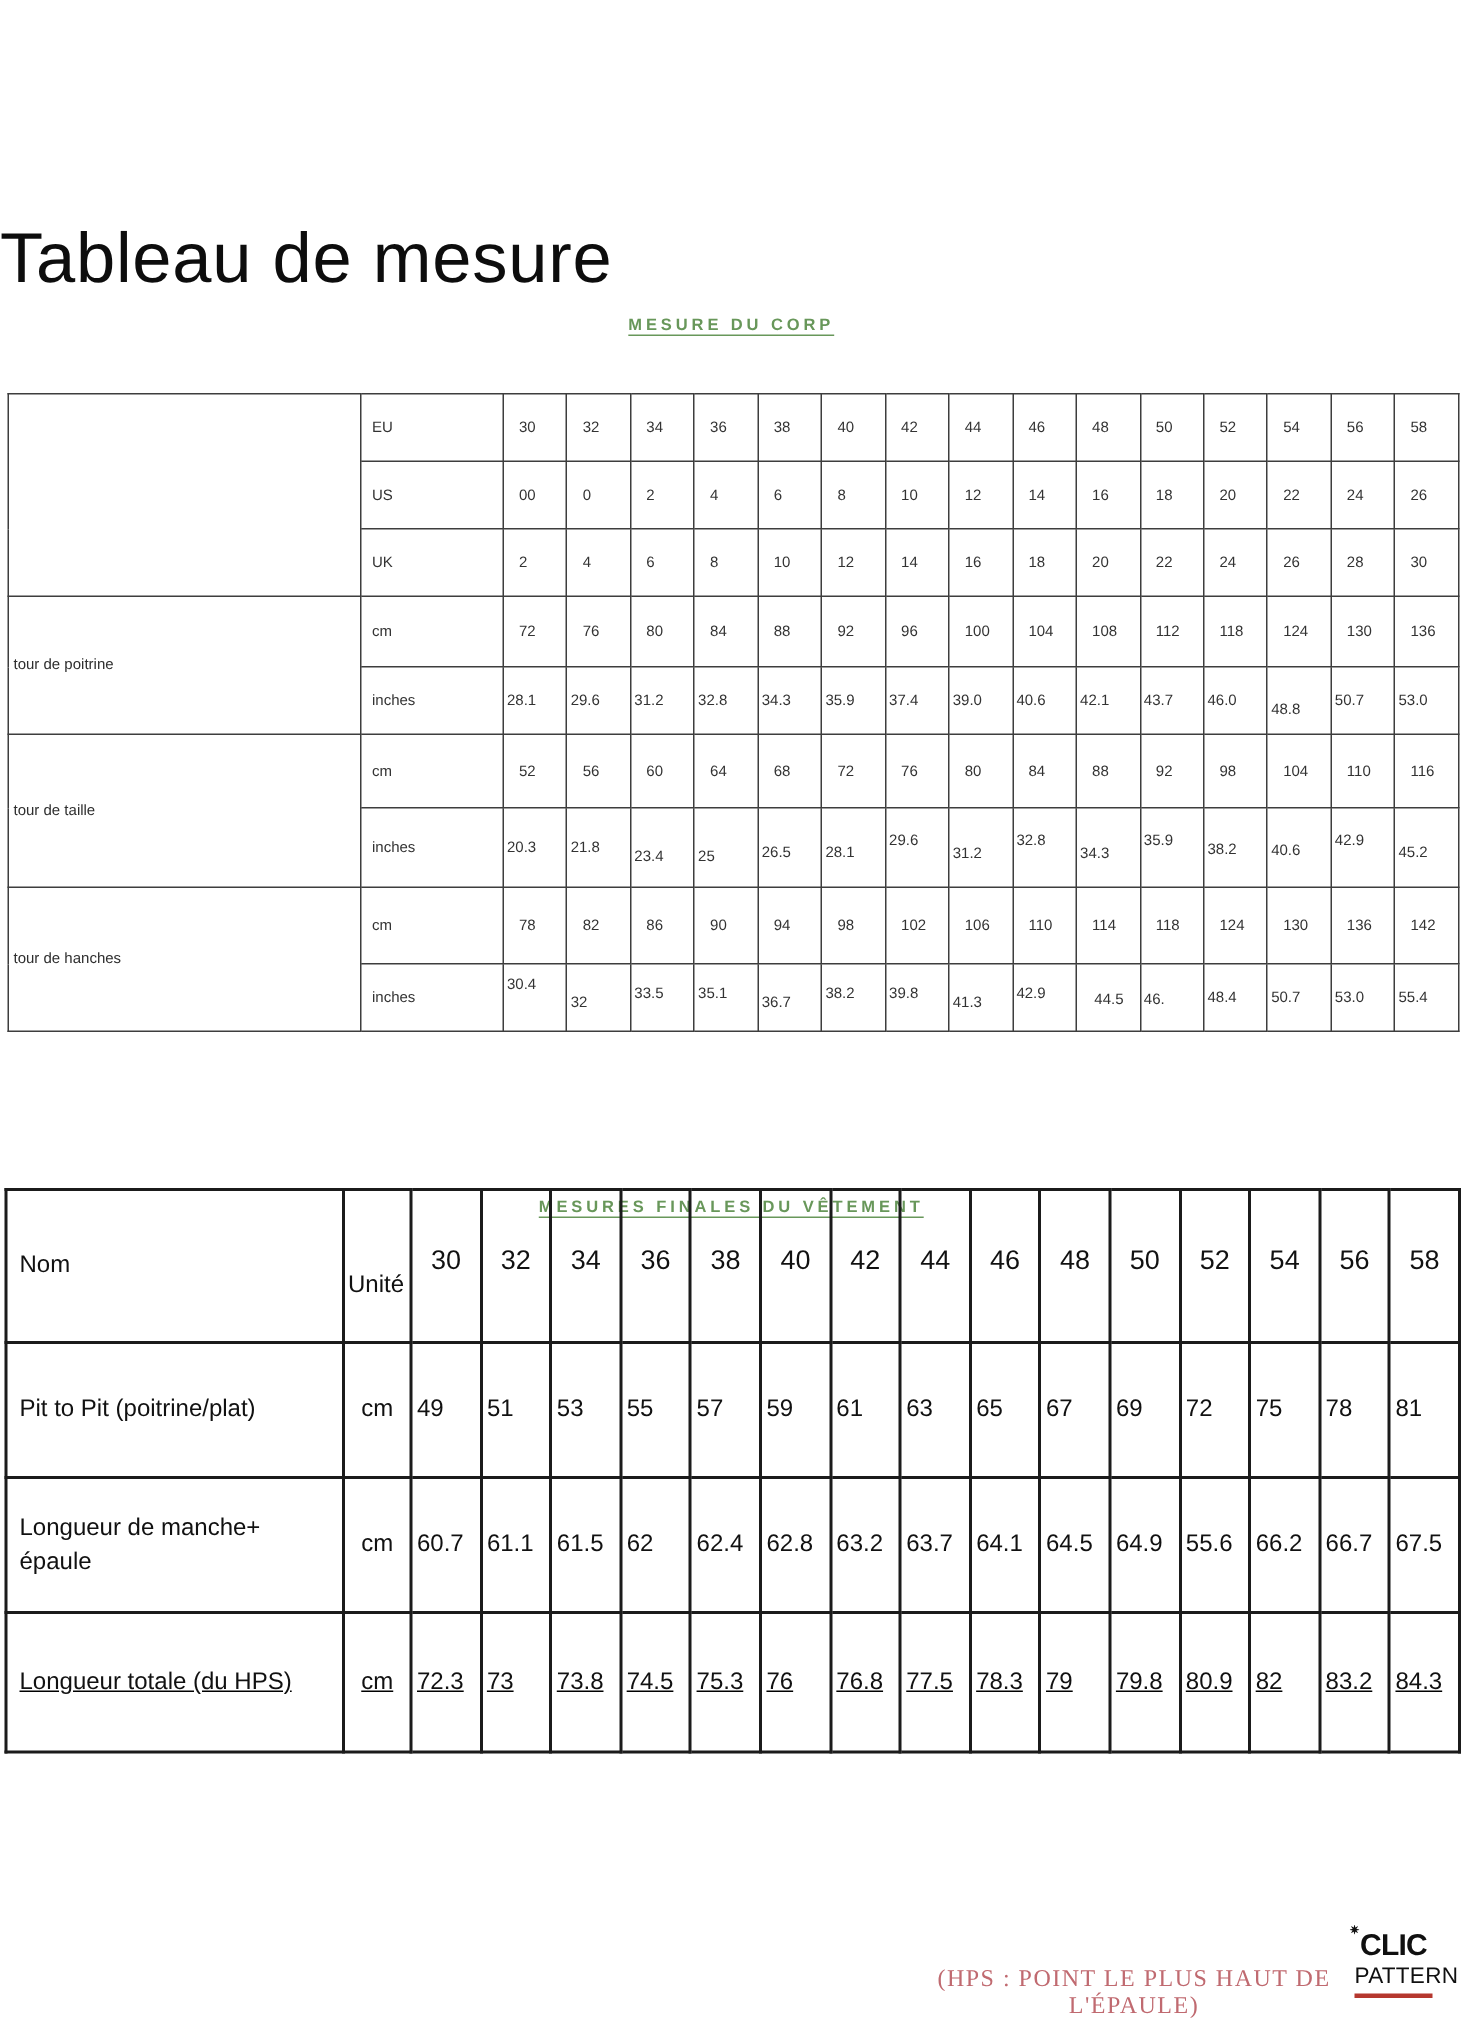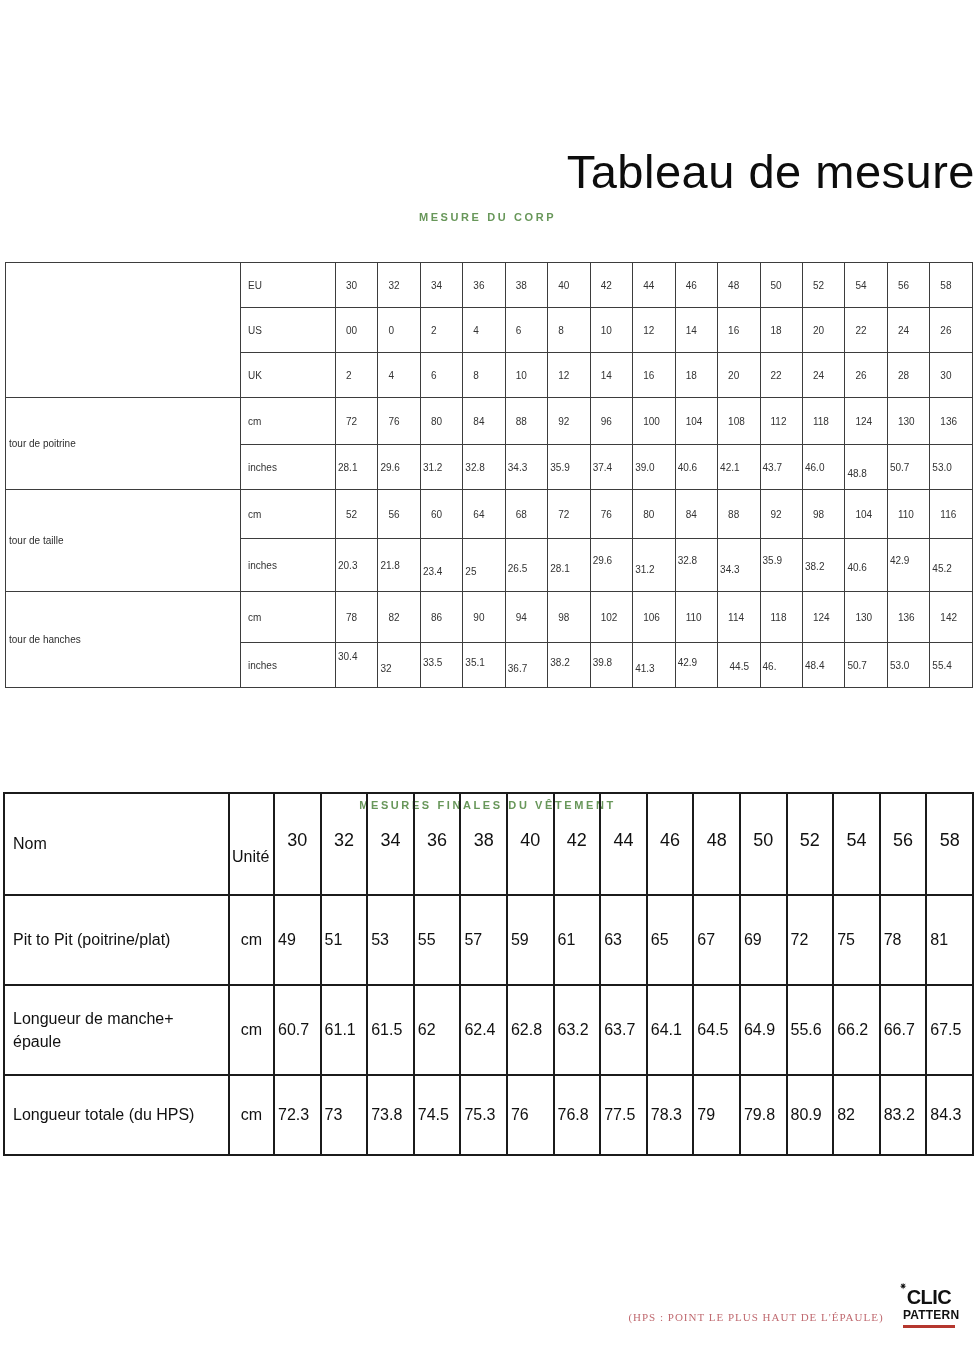--- a/index.html
+++ b/index.html
@@ -1,23 +1,23 @@
 <!DOCTYPE html>
 <html><head>
 <meta charset="utf-8">
 <style>
   html,body{margin:0;padding:0;background:#fff;}
   .page{position:relative;width:975px;height:1350px;background:#ffffff;
         font-family:"Liberation Sans",sans-serif;overflow:hidden;}
 
-  .title{position:absolute;top:144px;left:0;width:100%;text-align:right;
+  .title{position:absolute;top:144px;left:0;width:100%;text-align:left;
          font-size:47px;font-weight:300;color:#0d0d0d;letter-spacing:0.5px;}
   .subhead{position:absolute;left:0;width:100%;text-align:center;
            font-size:11px;font-weight:bold;letter-spacing:2.6px;
-           text-underline-offset:3px;color:#68975a;}
+           text-decoration:underline;text-underline-offset:3px;color:#68975a;}
   #subhead1{top:211px;}
   #subhead2{top:799px;}
 
   
   table.t1{position:absolute;left:5px;top:262px;width:968px;
            border-collapse:collapse;table-layout:fixed;}
   .t1 td{border:1px solid #3d3d3d;font-size:10px;color:#333;
          vertical-align:middle;overflow:hidden;white-space:nowrap;}
   .t1 td.group{padding-left:3px;color:#2e2e2e;}
   .t1 td.lbl{padding-left:7px;}
@@ -30,27 +30,27 @@
   .t2 td{border:2px solid #1b1b1b;font-size:16px;color:#111;
          vertical-align:middle;overflow:hidden;}
   .t2 td.name{padding-left:8px;white-space:pre-line;line-height:1.45;}
   .t2 td.unithdr{text-align:left;padding:26px 0 0 2px;}
   .t2 td.unit{text-align:center;}
   .t2 td.size{text-align:center;font-size:18px;padding-bottom:8px;}
   .t2 td.val{padding-left:3px;}
 
   
   .footnote{position:absolute;top:1311px;left:600px;width:312px;text-align:center;
-            font-family:"Liberation Serif",serif;font-size:11px;
+            font-family:"Liberation Serif",serif;font-size:16px;
             letter-spacing:1px;color:#c06a70;}
   .logo{position:absolute;left:903px;top:1287px;width:52px;text-align:center;}
   .logo .clic{font-size:20px;font-weight:800;color:#101010;line-height:1;
               letter-spacing:-0.5px;position:relative;display:inline-block;}
   .logo .sparkle{position:absolute;left:-7px;top:-4px;font-size:8px;color:#101010;}
-  .logo .pattern{font-size:12px;font-weight:700;color:#101010;line-height:1.3;
+  .logo .pattern{font-size:15px;font-weight:400;color:#101010;line-height:1.3;
                  letter-spacing:0.2px;}
   .logo .bar{height:3px;background:#b5372e;margin-top:1px;}
 </style>
 </head>
 <body>
 
 <div class="page">
 
   <div class="title">Tableau de mesure</div>
   <div class="subhead" id="subhead1">MESURE DU CORP</div>
@@ -319,21 +319,21 @@
           <td class="val">63.2</td>
           <td class="val">63.7</td>
           <td class="val">64.1</td>
           <td class="val">64.5</td>
           <td class="val">64.9</td>
           <td class="val">55.6</td>
           <td class="val">66.2</td>
           <td class="val">66.7</td>
           <td class="val">67.5</td>
         </tr>
-        <tr style="height: 80px;">
+        <tr style="height: 93px; text-decoration: underline;">
           <td class="name"> Longueur totale  (du HPS)</td>
           <td class="unit">cm</td>
           <td class="val">72.3</td>
           <td class="val">73</td>
           <td class="val">73.8</td>
           <td class="val">74.5</td>
           <td class="val">75.3</td>
           <td class="val">76</td>
           <td class="val">76.8</td>
           <td class="val">77.5</td>

